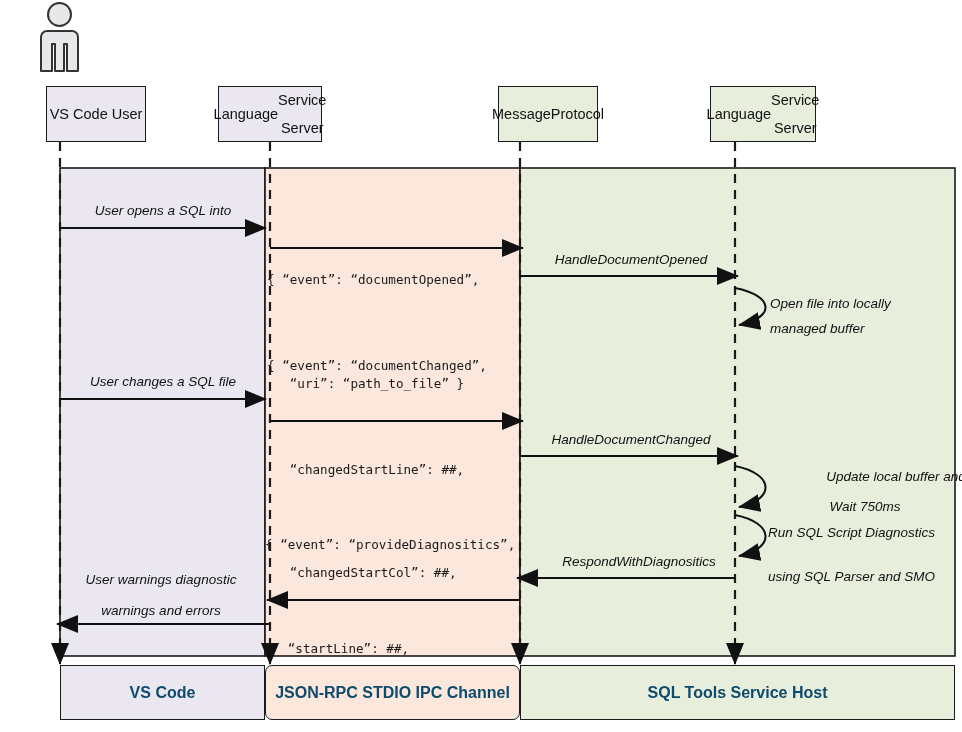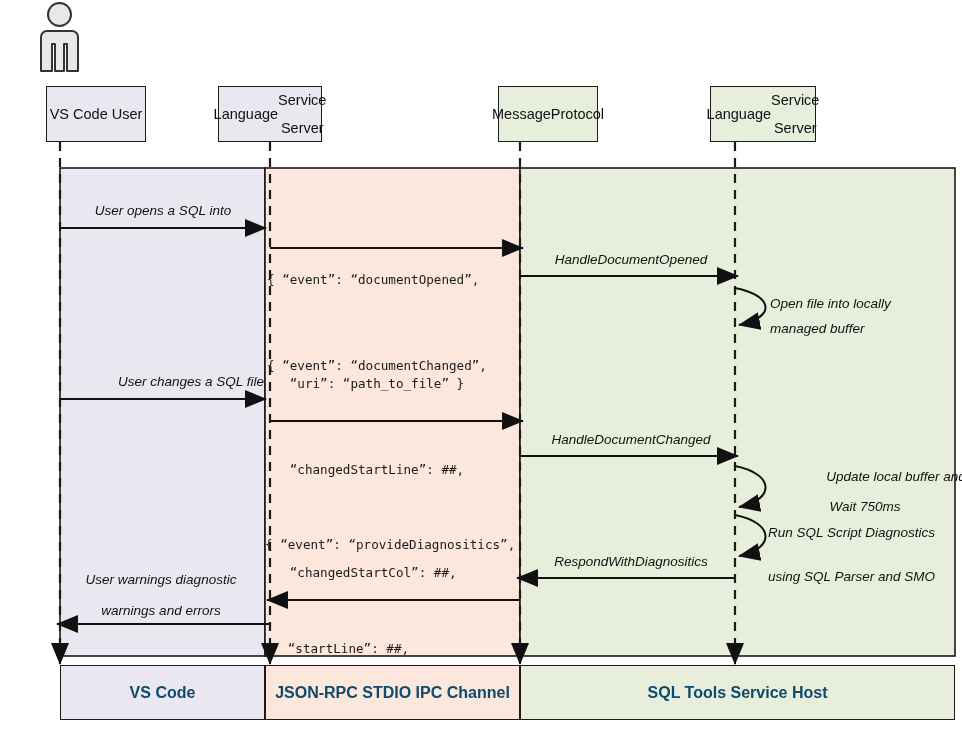--- a/index.html
+++ b/index.html
@@ -49,21 +49,21 @@
     box-sizing: border-box;
     border: 1.6px solid #1a1a1a;
     display: flex;
     align-items: center;
     justify-content: center;
     font-weight: bold;
     font-size: 16px;
     color: #0c4a6e;
   }
   .foot-lav { background: #eae7f0; }
-  .foot-peach { background: #fbe7db; }
+  .foot-peach { background: #fbe7db; border-radius: 7px; }
   .foot-grn { background: #e8eedc; }
 
   
   .lbl {
     position: absolute;
     font-style: italic;
     font-size: 13.5px;
     color: #111111;
     white-space: pre;
     text-align: center;
@@ -160,30 +160,30 @@
     <g stroke="#111111" stroke-width="2">
       <line x1="60" y1="650" x2="60" y2="664" marker-end="url(#arrR)"></line>
       <line x1="270" y1="650" x2="270" y2="664" marker-end="url(#arrR)"></line>
       <line x1="520" y1="650" x2="520" y2="664" marker-end="url(#arrR)"></line>
       <line x1="735" y1="650" x2="735" y2="664" marker-end="url(#arrR)"></line>
     </g>
   </svg>
 
   <div class="lbl" style="left:60px; top:196px; width:206px;">User opens a SQL into</div>
 
-  <div class="lbl" style="left:60px; top:367px; width:206px;margin-left:28px;">User changes a SQL file</div>
+  <div class="lbl" style="left:60px; top:367px; width:206px;">User changes a SQL file</div>
 
   <div class="lbl" style="left:52px; top:565px; width:218px;">User warnings diagnostic</div>
   <div class="lbl" style="left:52px; top:596px; width:218px;">warnings and errors</div>
 
   <div class="lbl" style="left:522px; top:245px; width:218px;">HandleDocumentOpened</div>
 
   <div class="lbl" style="left:522px; top:425px; width:218px;text-align:center;">HandleDocumentChanged</div>
 
-  <div class="lbl" style="left:522px; top:547px; width:218px;">RespondWithDiagnositics</div>
+  <div class="lbl" style="left:522px; top:547px; width:218px;padding-left:8px;">RespondWithDiagnositics</div>
 
   <div class="lbl" style="left:770px; top:289px; width:190px; text-align:left;">Open file into locally</div>
   <div class="lbl" style="left:770px; top:314px; width:190px; text-align:left;">managed buffer</div>
 
   <div class="lbl" style="left:801px; top:462px; width:190px; ">Update local buffer and</div>
   <div class="lbl" style="left:770px; top:492px; width:190px; text-align:center;">Wait 750ms</div>
 
   <div class="lbl" style="left:768px; top:518px; width:194px; text-align:left;">Run SQL Script Diagnostics</div>
   <div class="lbl" style="left:768px; top:562px; width:194px; text-align:left;">using SQL Parser and SMO</div>
 

